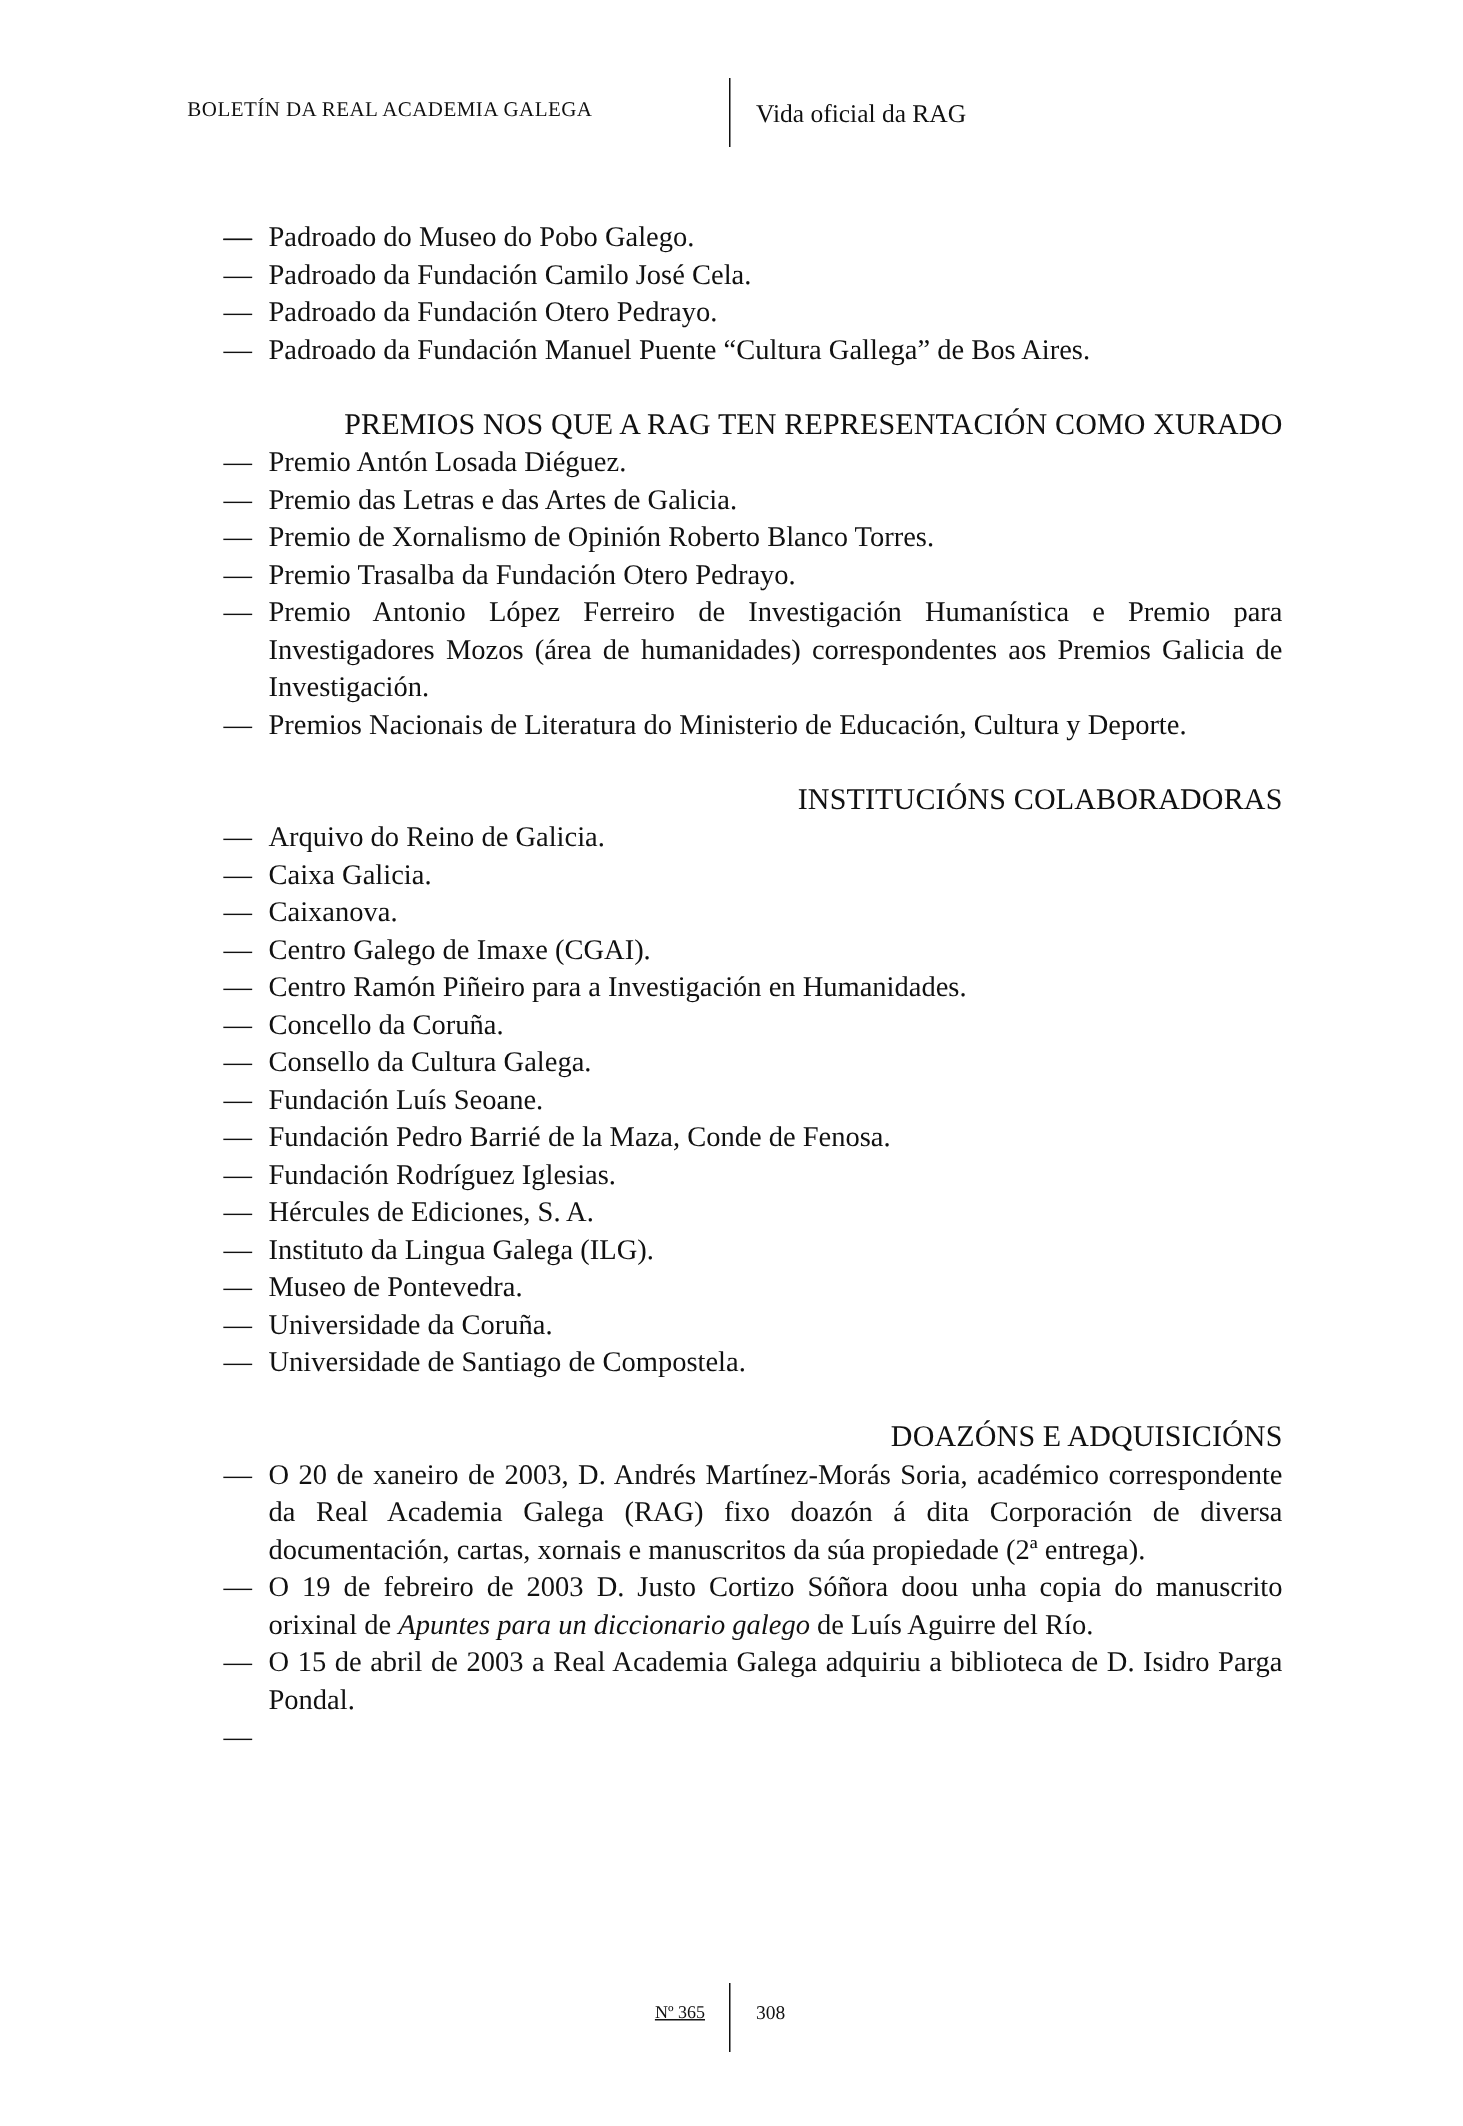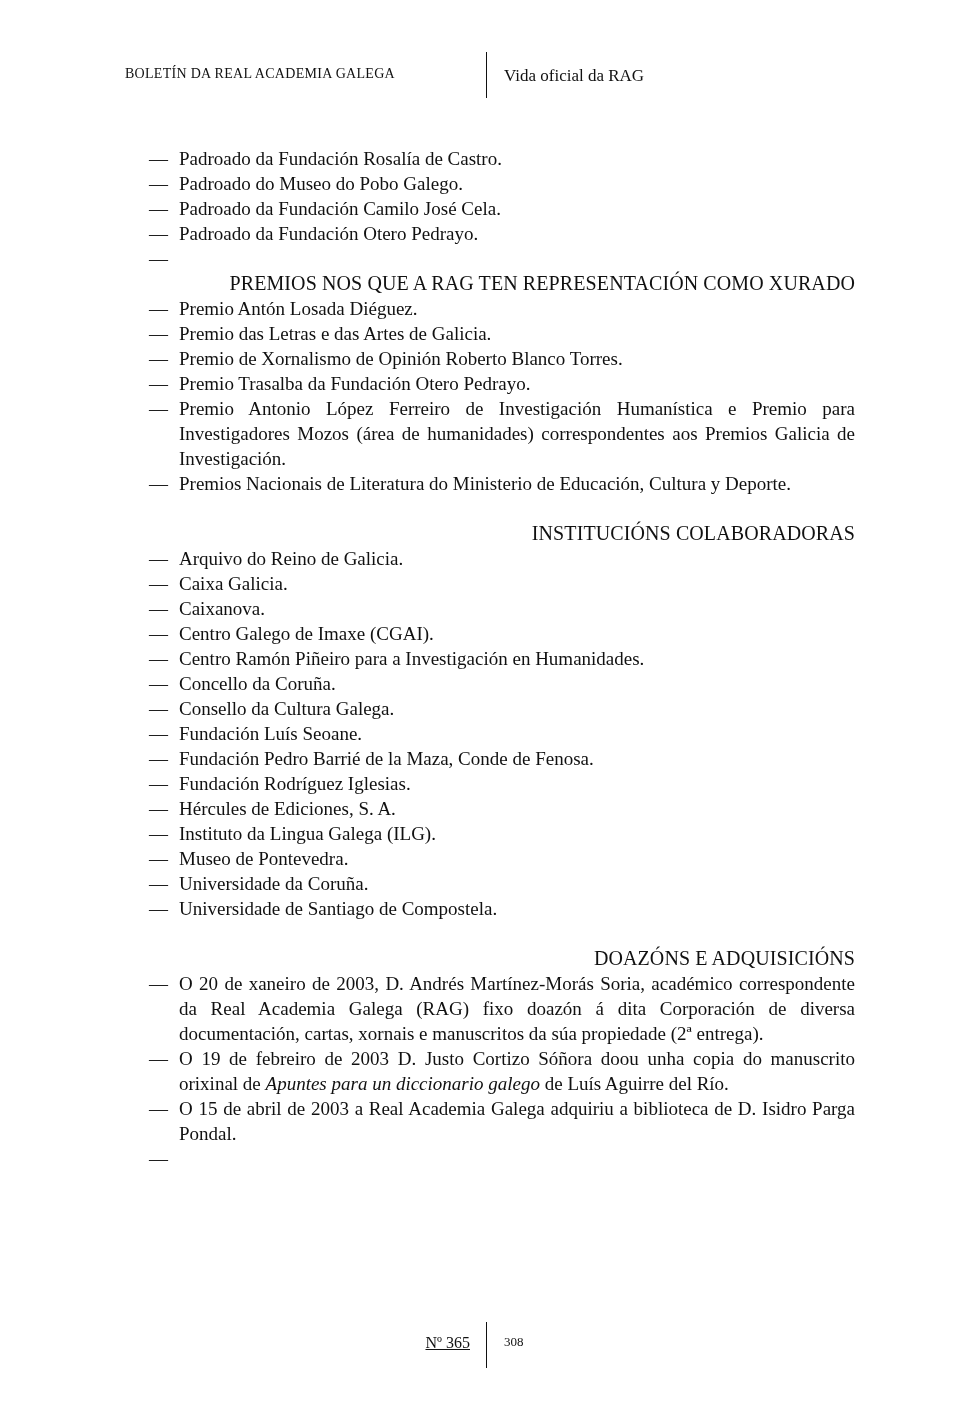--- a/index.html
+++ b/index.html
@@ -9,42 +9,42 @@
   .header .left { position: absolute; right: 505px; top: 14px; font-size: 14px; letter-spacing: 0.3px; white-space: nowrap; }
   .header .divider { position: absolute; left: 486px; top: 0; width: 1px; height: 46px; background: #111; }
   .header .right { position: absolute; left: 504px; top: 14px; font-size: 17px; white-space: nowrap; }
   .content { position: absolute; top: 146px; left: 120px; width: 735px; font-size: 19px; line-height: 25px; }
   .section-title { font-size: 20px; line-height: 25px; margin: 0; font-weight: normal; letter-spacing: 0.1px; text-align: right; }
   ul { list-style: none; margin: 0; padding: 0; }
   li { position: relative; padding-left: 59px; text-align: justify; }
   li .dash { position: absolute; left: 29px; top: 0; }
   .gap { height: 25px; }
   .footer { position: absolute; top: 1322px; left: 0; width: 975px; height: 46px; }
-  .footer .left { position: absolute; right: 505px; top: 12px; font-size: 16px; white-space: nowrap; text-decoration: underline; }
+  .footer .left { position: absolute; right: 505px; top: 12px; font-size: 12px; white-space: nowrap; text-decoration: underline; }
   .footer .divider { position: absolute; left: 486px; top: 0; width: 1px; height: 46px; background: #111; }
   .footer .right { position: absolute; left: 504px; top: 12px; font-size: 13px; white-space: nowrap; }
   em { }
 </style>
 </head>
 <body>
 
 <div class="header">
   <span class="left">BOLETÍN DA REAL ACADEMIA GALEGA</span>
   <span class="divider"></span>
   <span class="right">Vida oficial da RAG</span>
 </div>
 
 <div class="content">
 
   <ul>
-    <li><span class="dash">—</span><span>Padroado da Fundación Rosalía de Castro.</span></li>
+    <li><span class="dash">—</span></li>
     <li><span class="dash">—</span><span>Padroado do Museo do Pobo Galego.</span></li>
     <li><span class="dash">—</span><span>Padroado da Fundación Camilo José Cela.</span></li>
     <li><span class="dash">—</span><span>Padroado da Fundación Otero Pedrayo.</span></li>
-    <li><span class="dash">—</span></li>
+    <li><span class="dash">—</span><span>Padroado da Fundación Manuel Puente “Cultura Gallega” de Bos Aires.</span></li>
   </ul>
 
   <div class="gap"></div>
 
   <h2 class="section-title">PREMIOS NOS QUE A RAG TEN REPRESENTACIÓN COMO XURADO</h2>
   <ul>
     <li><span class="dash">—</span><span>Premio Antón Losada Diéguez.</span></li>
     <li><span class="dash">—</span><span>Premio das Letras e das Artes de Galicia.</span></li>
     <li><span class="dash">—</span><span>Premio de Xornalismo de Opinión Roberto Blanco Torres.</span></li>
     <li><span class="dash">—</span><span>Premio Trasalba da Fundación Otero Pedrayo.</span></li>

